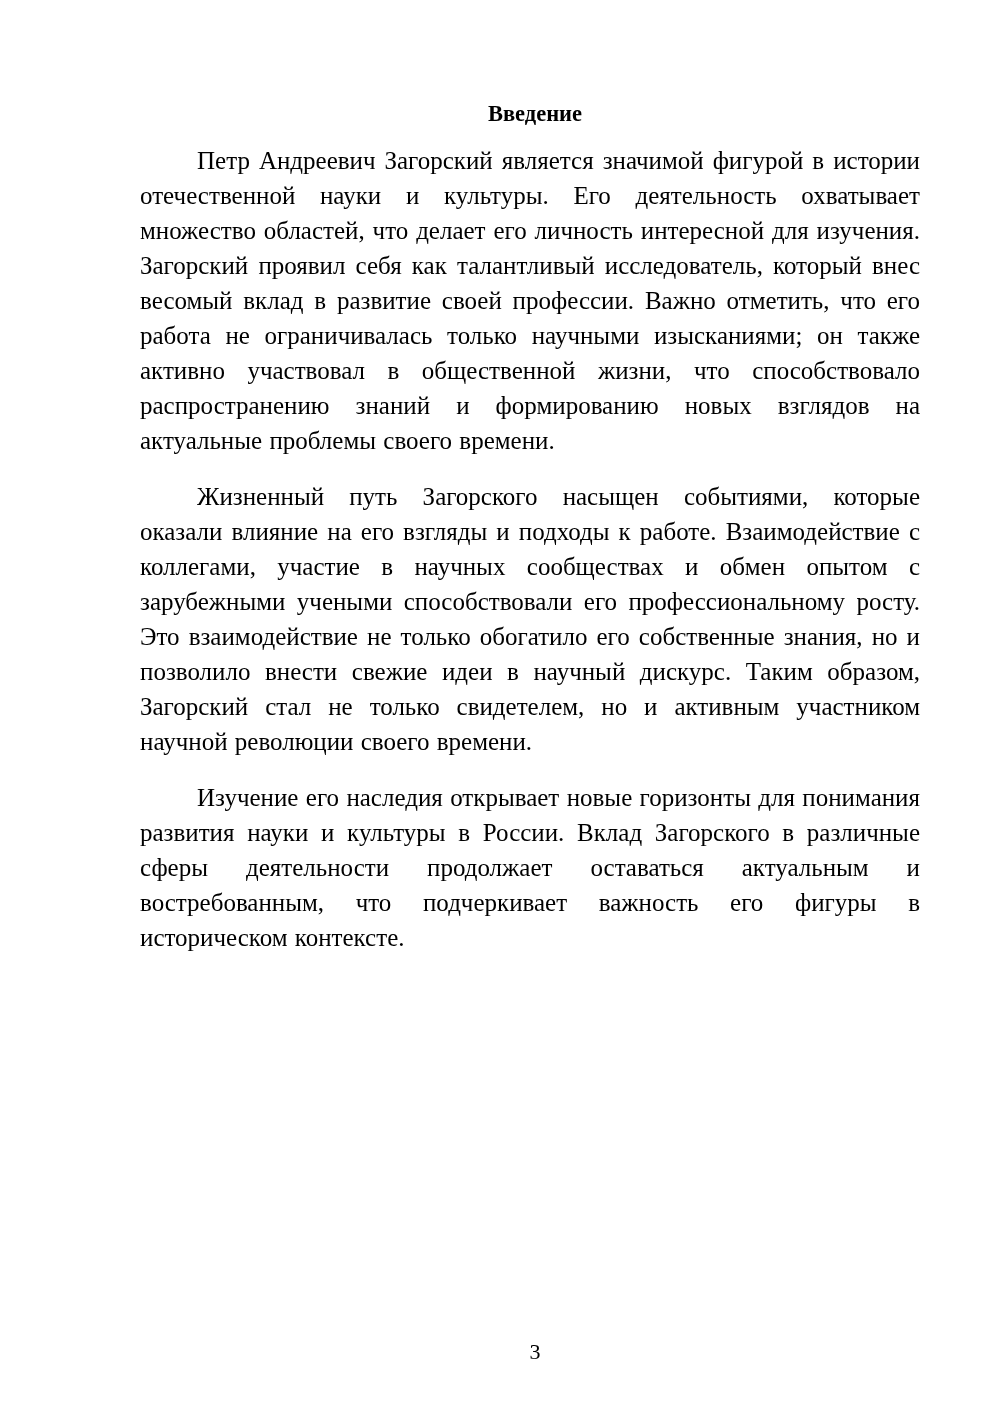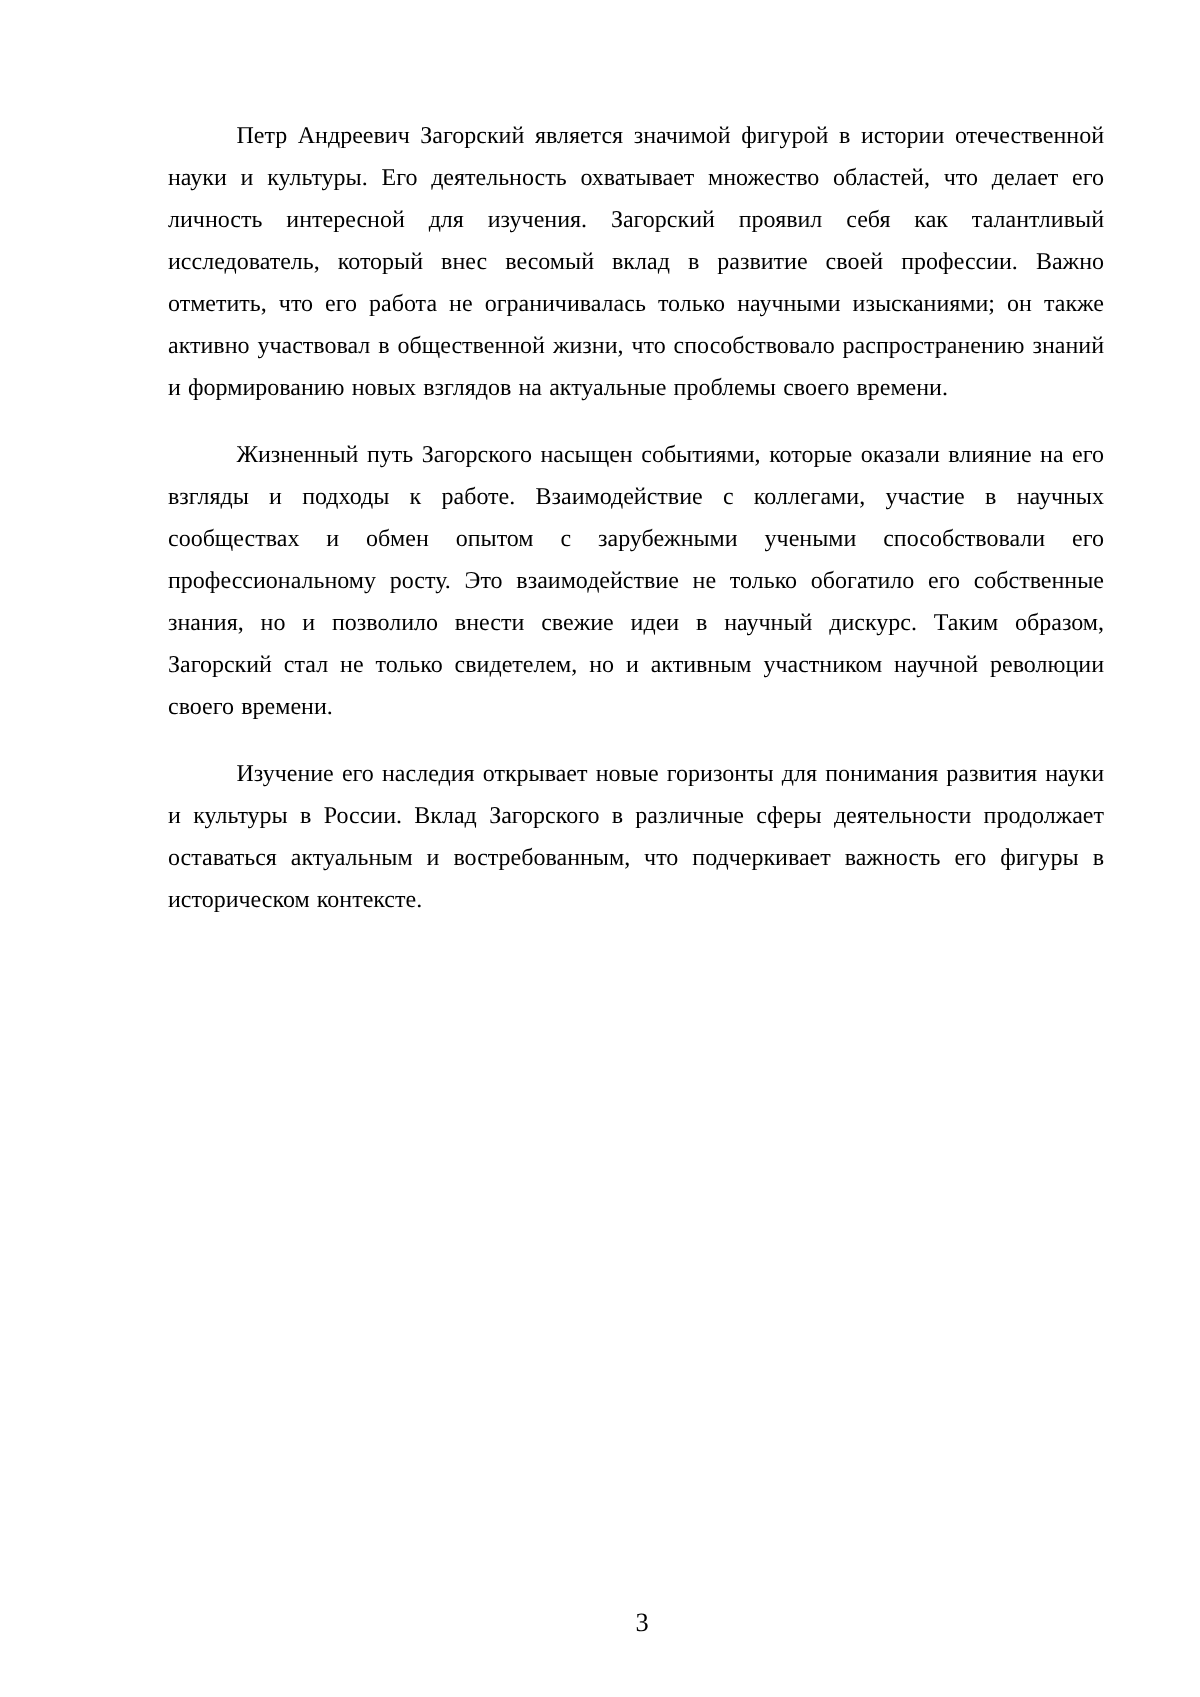--- a/index.html
+++ b/index.html
@@ -21,40 +21,41 @@
     }
     .doc-title {
       margin: 0 0 12px 0;
       font-size: 22.5px;
       line-height: 35px;
       font-weight: bold;
       text-align: center;
     }
     .doc-paragraph {
       margin: 0 10px 21px 0;
-      font-size: 20px;
+      font-size: 25px;
       line-height: 35px;
       text-align: justify;
       text-indent: 57px;
       word-spacing: 1px;
     }
     .page-number {
       position: absolute;
       bottom: 50px;
       left: 140px;
       right: 70px;
       text-align: center;
       font-size: 22px;
       line-height: 24px;
     }
   </style>
 </head>
 <body>
 
 <div class="page">
+  <h1 class="doc-title">Введение</h1>
 
   <p class="doc-paragraph">Петр Андреевич Загорский является значимой фигурой в истории отечественной науки и культуры. Его деятельность охватывает множество областей, что делает его личность интересной для изучения. Загорский проявил себя как талантливый исследователь, который внес весомый вклад в развитие своей профессии. Важно отметить, что его работа не ограничивалась только научными изысканиями; он также активно участвовал в общественной жизни, что способствовало распространению знаний и формированию новых взглядов на актуальные проблемы своего времени.</p>
 
   <p class="doc-paragraph">Жизненный путь Загорского насыщен событиями, которые оказали влияние на его взгляды и подходы к работе. Взаимодействие с коллегами, участие в научных сообществах и обмен опытом с зарубежными учеными способствовали его профессиональному росту. Это взаимодействие не только обогатило его собственные знания, но и позволило внести свежие идеи в научный дискурс. Таким образом, Загорский стал не только свидетелем, но и активным участником научной революции своего времени.</p>
 
   <p class="doc-paragraph">Изучение его наследия открывает новые горизонты для понимания развития науки и культуры в России. Вклад Загорского в различные сферы деятельности продолжает оставаться актуальным и востребованным, что подчеркивает важность его фигуры в историческом контексте.</p>
 
   <div class="page-number">3</div>
 </div>
 

